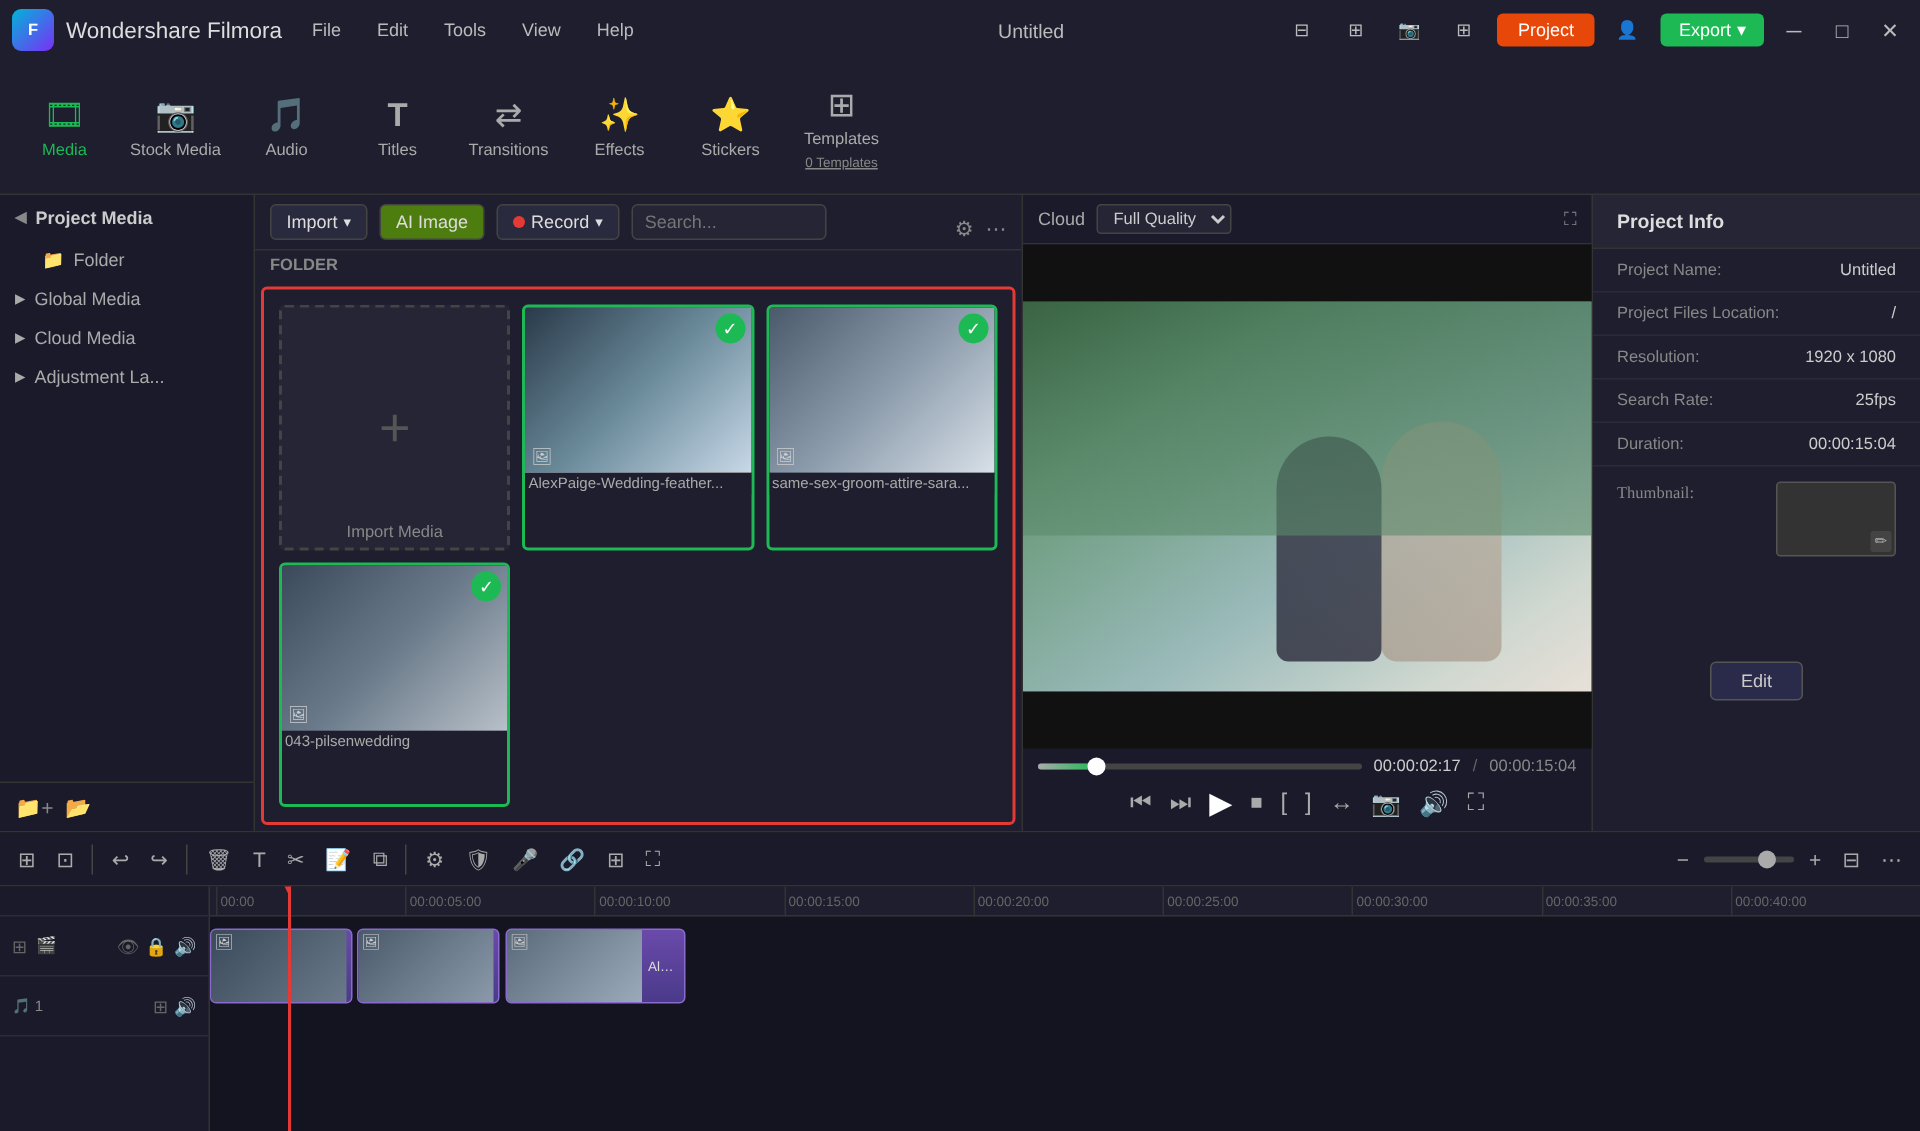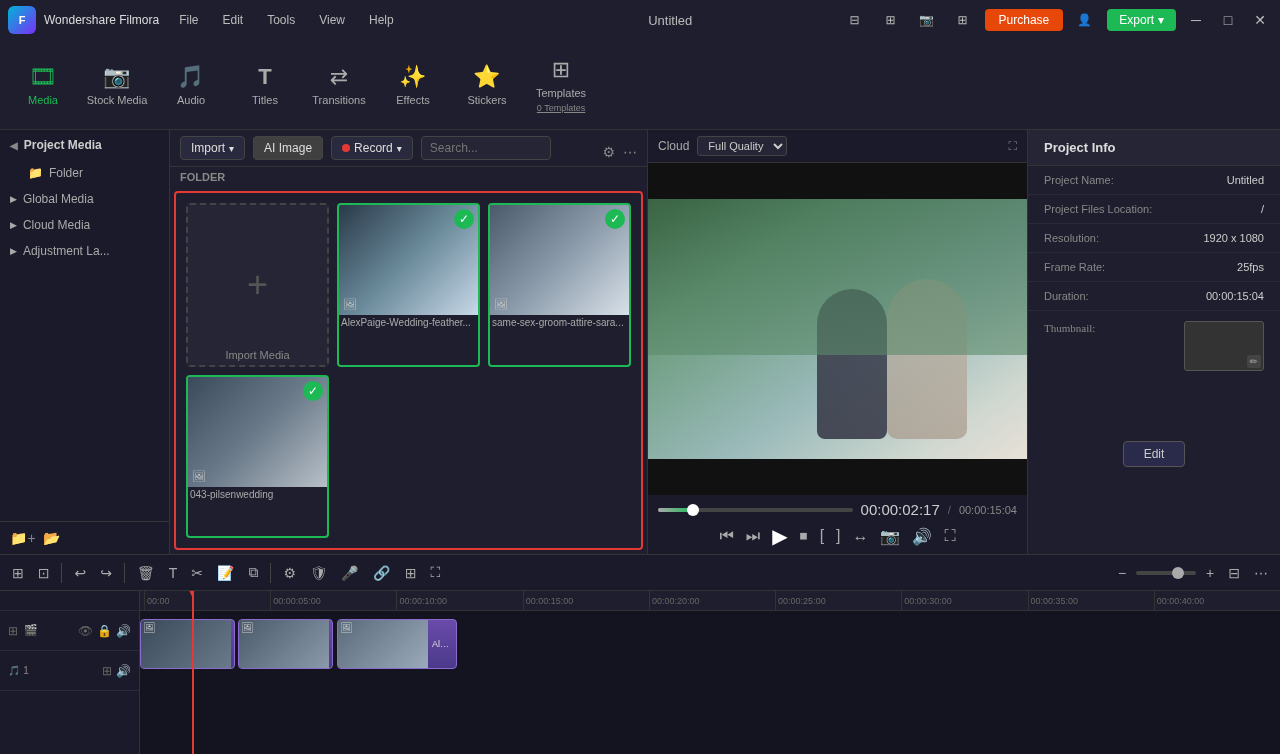--- a/index.html
+++ b/index.html
@@ -1,21 +1,21 @@
 <!DOCTYPE html>
 <html><head>
   <meta charset="utf-8">
   <style>
     * { box-sizing: border-box; margin: 0; padding: 0; }
     body { background: #1a1a2e; color: #ccc; font-family: 'Segoe UI', sans-serif; font-size: 12px; width: 1280px; height: 754px; overflow: hidden; }
 
     
     .title-bar { display: flex; align-items: center; height: 40px; background: #1e1e2e; padding: 0 8px; gap: 8px; }
     .app-logo { width: 28px; height: 28px; background: linear-gradient(135deg, #00b4d8, #7b2ff7); border-radius: 6px; display: flex; align-items: center; justify-content: center; color: white; font-weight: bold; font-size: 11px; }
-    .app-name { color: #ddd; font-size: 12px; font-weight: 500; margin-right: 8px; }
+    .app-name { color: #ddd; font-size: 15px; font-weight: 500; margin-right: 8px; }
     .menu-items { display: flex; gap: 16px; flex: 1; }
     .menu-item { color: #bbb; font-size: 12px; cursor: pointer; padding: 2px 4px; }
     .title-center { flex: 1; text-align: center; color: #bbb; font-size: 13px; }
     .title-bar-right { display: flex; align-items: center; gap: 8px; }
     .icon-btn { width: 28px; height: 28px; display: flex; align-items: center; justify-content: center; color: #bbb; cursor: pointer; border-radius: 4px; }
     .purchase-btn { background: #e8470a; color: white; border: none; border-radius: 4px; padding: 4px 14px; font-size: 12px; cursor: pointer; font-weight: 500; }
     .export-btn { background: #1db954; color: white; border: none; border-radius: 4px; padding: 4px 12px; font-size: 12px; cursor: pointer; font-weight: 500; display: flex; align-items: center; gap: 4px; }
     .win-btn { width: 24px; height: 24px; display: flex; align-items: center; justify-content: center; color: #bbb; cursor: pointer; font-size: 14px; }
 
     
@@ -33,21 +33,21 @@
     .left-panel-header { display: flex; align-items: center; padding: 8px 10px; color: #ccc; font-size: 12px; font-weight: 600; gap: 6px; }
     .folder-item { padding: 6px 12px 6px 28px; color: #aaa; font-size: 12px; cursor: pointer; display: flex; align-items: center; gap: 6px; }
     .panel-section { padding: 6px 10px; display: flex; align-items: center; gap: 6px; color: #aaa; font-size: 12px; cursor: pointer; }
     .panel-bottom-icons { display: flex; gap: 8px; padding: 8px 10px; margin-top: auto; border-top: 1px solid #333; }
     .panel-icon-btn { color: #888; cursor: pointer; font-size: 14px; }
 
     
     .media-area { flex: 1; background: #1e1e2e; display: flex; flex-direction: column; }
     .media-toolbar { display: flex; align-items: flex-end; padding: 6px 10px; gap: 8px; border-bottom: 1px solid #333; }
     .import-btn { background: #2a2a3e; color: #ddd; border: 1px solid #444; border-radius: 4px; padding: 4px 10px; font-size: 12px; cursor: pointer; display: flex; align-items: center; gap: 4px; }
-    .ai-image-btn { background: #404040; color: #ddd; border: 1px solid #444; border-radius: 4px; padding: 4px 10px; font-size: 12px; cursor: pointer; }
+    .ai-image-btn { background: #4d7c0f; color: #ddd; border: 1px solid #444; border-radius: 4px; padding: 4px 10px; font-size: 12px; cursor: pointer; }
     .record-btn { background: #2a2a3e; color: #ddd; border: 1px solid #444; border-radius: 4px; padding: 4px 10px; font-size: 12px; cursor: pointer; display: flex; align-items: center; gap: 4px; }
     .search-box { background: #252535; border: 1px solid #444; border-radius: 4px; padding: 4px 8px; color: #ccc; font-size: 12px; width: 130px; }
     .filter-btn { color: #888; cursor: pointer; font-size: 14px; margin-left: auto; }
     .more-btn { color: #888; cursor: pointer; font-size: 14px; }
 
     .folder-label { padding: 4px 10px; color: #888; font-size: 11px; font-weight: 600; text-transform: uppercase; }
 
     
     .media-grid { display: grid; grid-template-columns: repeat(3, 1fr); gap: 8px; padding: 10px; overflow-y: auto; flex: 1; border: 2px solid #e53935; border-radius: 4px; margin: 4px; }
     .media-item { position: relative; border-radius: 4px; overflow: hidden; cursor: pointer; }
@@ -67,29 +67,29 @@
     .player-expand { margin-left: auto; color: #888; cursor: pointer; }
 
     .player-video { flex: 1; background: #111; position: relative; min-height: 240px; display: flex; align-items: center; justify-content: center; }
     .video-preview { width: 100%; height: 260px; background: linear-gradient(135deg, #2a4a6a 0%, #4a6a8a 50%, #8a9aaa 100%); position: relative; overflow: hidden; }
 
     .player-controls { padding: 6px 10px; }
     .progress-bar-container { display: flex; align-items: center; gap: 8px; margin-bottom: 6px; }
     .progress-bar { flex: 1; height: 4px; background: #444; border-radius: 2px; position: relative; cursor: pointer; }
     .progress-fill { height: 100%; background: linear-gradient(to right, #aaa, #1db954); border-radius: 2px; width: 18%; }
     .progress-thumb { width: 12px; height: 12px; background: white; border-radius: 50%; position: absolute; top: -4px; left: 18%; transform: translateX(-50%); }
-    .time-current { color: #ccc; font-size: 15px; }
+    .time-current { color: #ccc; font-size: 11px; }
     .time-sep { color: #666; font-size: 11px; }
     .time-total { color: #888; font-size: 11px; }
     .ctrl-buttons { display: flex; align-items: center; justify-content: center; gap: 12px; }
     .ctrl-btn { color: #aaa; cursor: pointer; font-size: 16px; }
     .ctrl-btn.play { font-size: 20px; color: white; }
 
     
-    .right-panel { width: 253px; background: #1e1e2e; border-left: 1px solid #333; display: flex; flex-direction: column; }
+    .right-panel { width: 219px; background: #1e1e2e; border-left: 1px solid #333; display: flex; flex-direction: column; }
     .right-panel-header { background: #252535; padding: 10px 16px; font-size: 13px; font-weight: 600; color: #ddd; border-bottom: 1px solid #333; }
     .info-row { display: flex; justify-content: space-between; padding: 8px 16px; border-bottom: 1px solid #2a2a3a; }
     .info-label { color: #888; font-size: 11px; }
     .info-value { color: #ccc; font-size: 11px; }
     .thumbnail-section { padding: 10px 16px; font-family: Liberation Serif, serif; }
     .thumbnail-box { width: 80px; height: 50px; background: #333; border: 1px solid #555; border-radius: 3px; float: right; position: relative; display: flex; align-items: center; justify-content: center; }
     .edit-pencil { position: absolute; bottom: 2px; right: 2px; color: #aaa; font-size: 10px; cursor: pointer; background: #444; border-radius: 2px; padding: 1px 3px; }
     .edit-btn { margin-top: 60px; background: #2a2a4a; border: 1px solid #555; color: #ccc; padding: 5px 20px; border-radius: 4px; cursor: pointer; font-size: 12px; display: block; margin-left: auto; margin-right: auto; }
 
     
@@ -139,21 +139,21 @@
     <span class="menu-item">Tools</span>
     <span class="menu-item">View</span>
     <span class="menu-item">Help</span>
   </div>
   <div class="title-center">Untitled</div>
   <div class="title-bar-right">
     <div class="icon-btn">⊟</div>
     <div class="icon-btn">⊞</div>
     <div class="icon-btn">📷</div>
     <div class="icon-btn">⊞</div>
-    <button class="purchase-btn">Purchase</button>
+    <button class="purchase-btn">Project</button>
     <div class="icon-btn">👤</div>
     <button class="export-btn">
       <span>Export</span>
       <span>▾</span>
     </button>
     <div class="win-btn">─</div>
     <div class="win-btn">□</div>
     <div class="win-btn">✕</div>
   </div>
 </div>
@@ -333,21 +333,21 @@
     </div>
     <div class="info-row">
       <span class="info-label">Project Files Location:</span>
       <span class="info-value">/</span>
     </div>
     <div class="info-row">
       <span class="info-label">Resolution:</span>
       <span class="info-value">1920 x 1080</span>
     </div>
     <div class="info-row">
-      <span class="info-label">Frame Rate:</span>
+      <span class="info-label">Search Rate:</span>
       <span class="info-value">25fps</span>
     </div>
     <div class="info-row">
       <span class="info-label">Duration:</span>
       <span class="info-value">00:00:15:04</span>
     </div>
     <div class="thumbnail-section">
       <span class="info-label">Thumbnail:</span>
       <div class="thumbnail-box">
         <span class="edit-pencil">✏</span>

